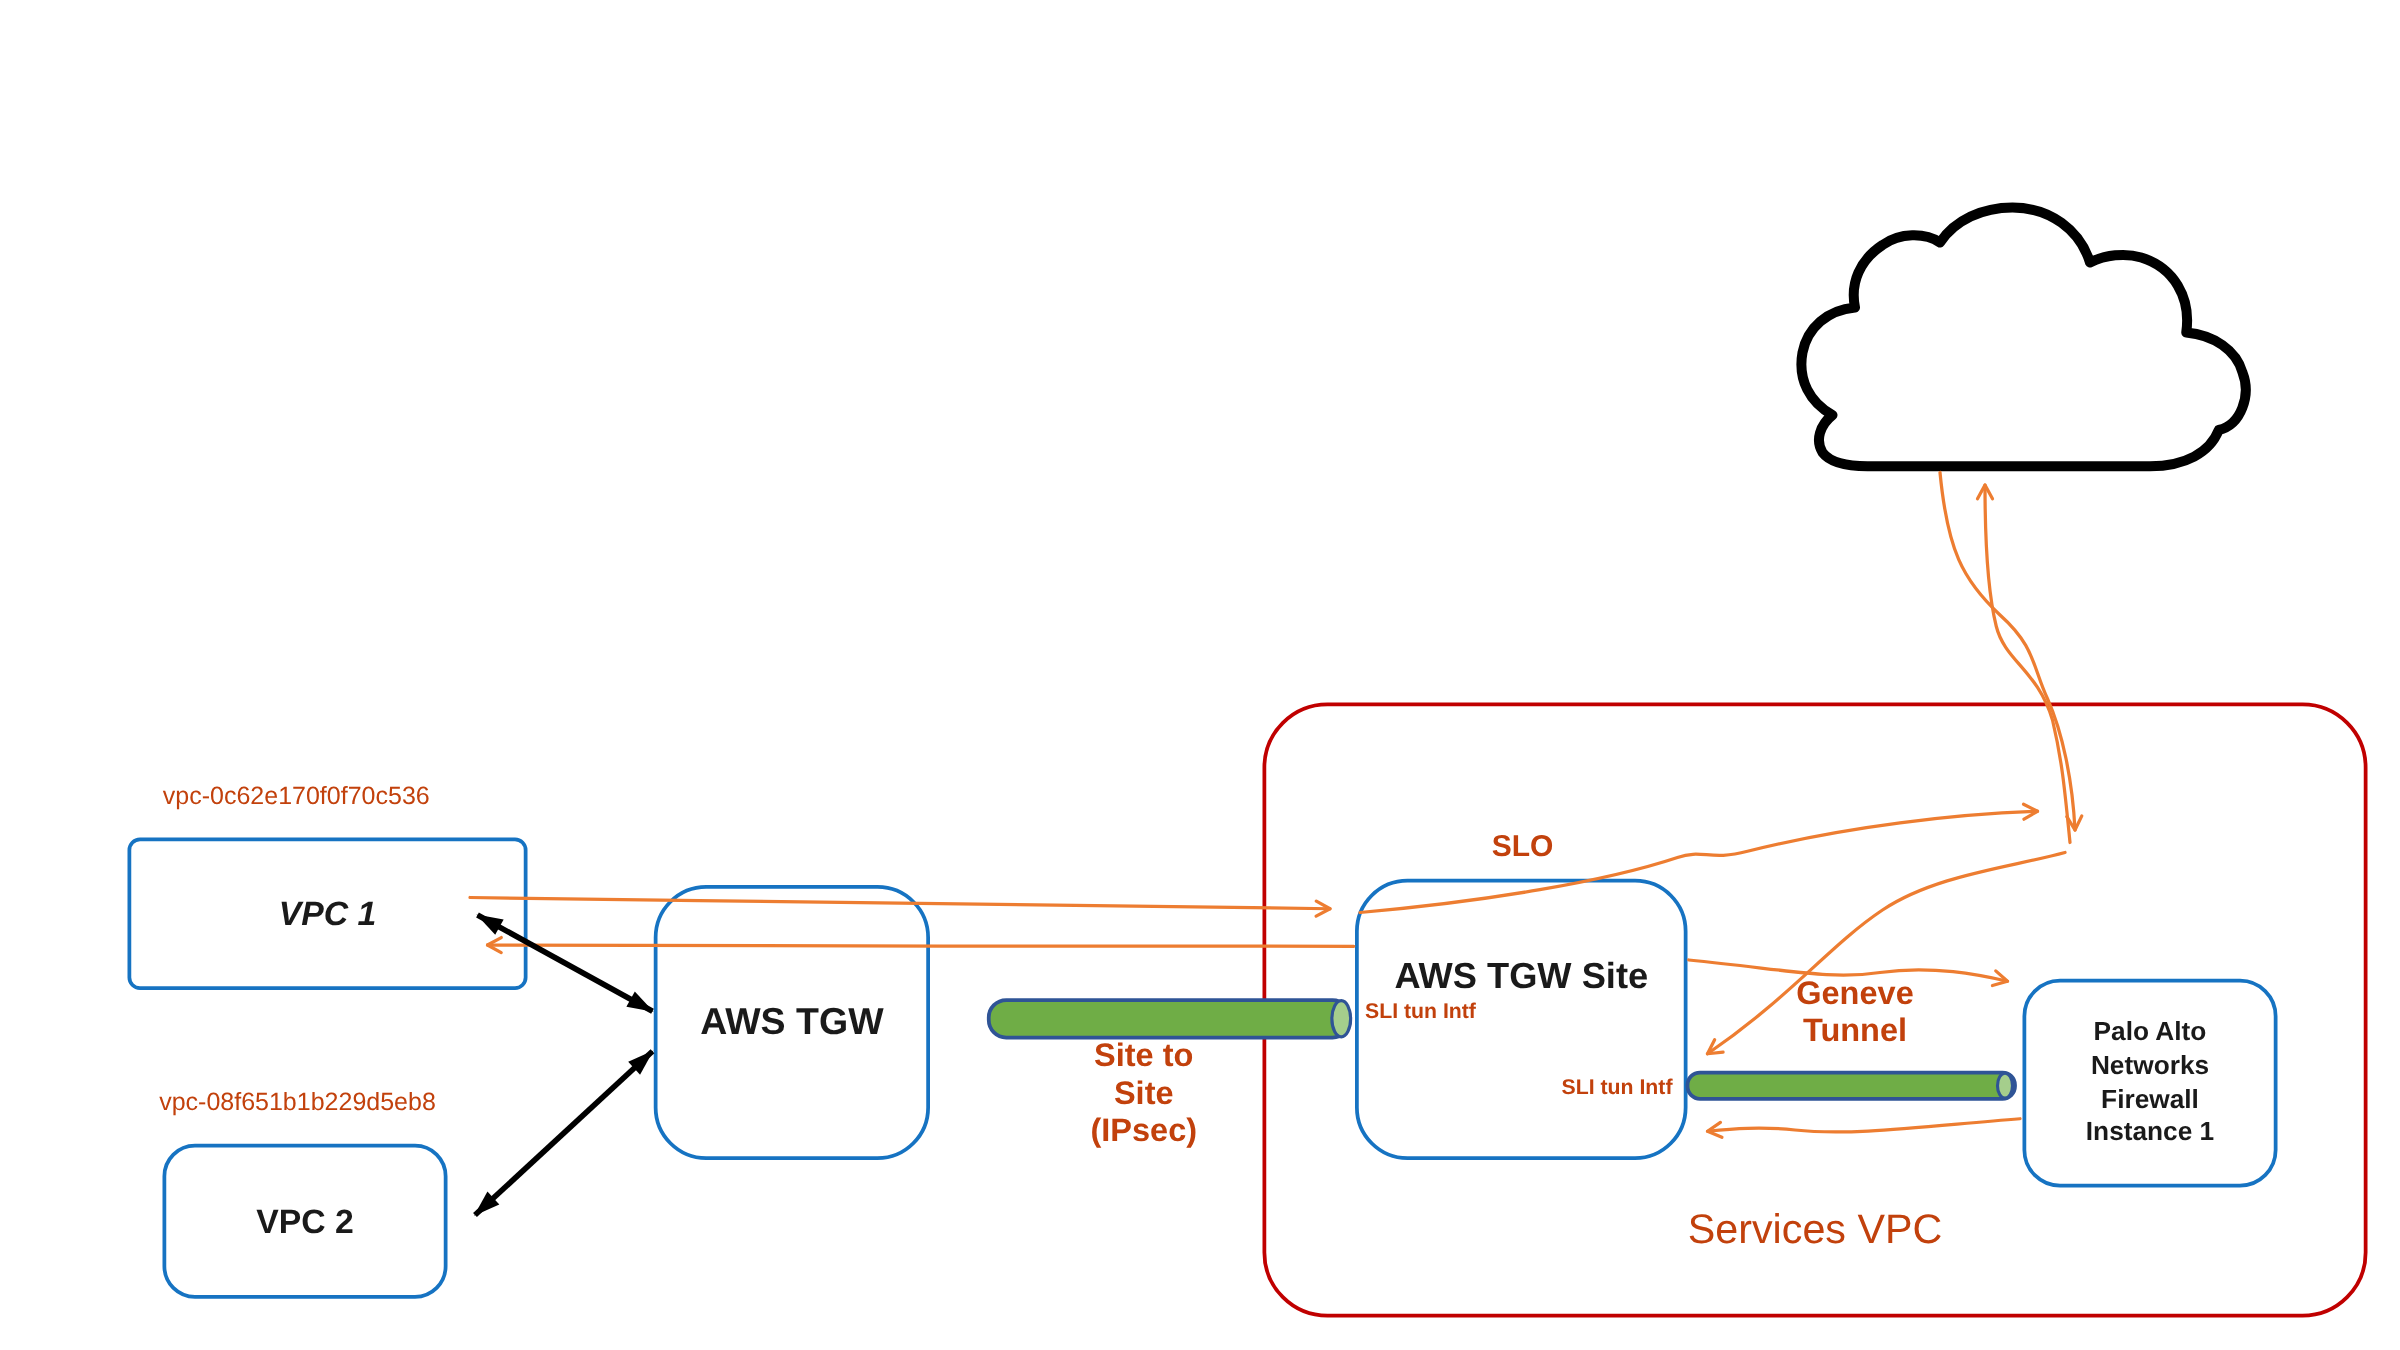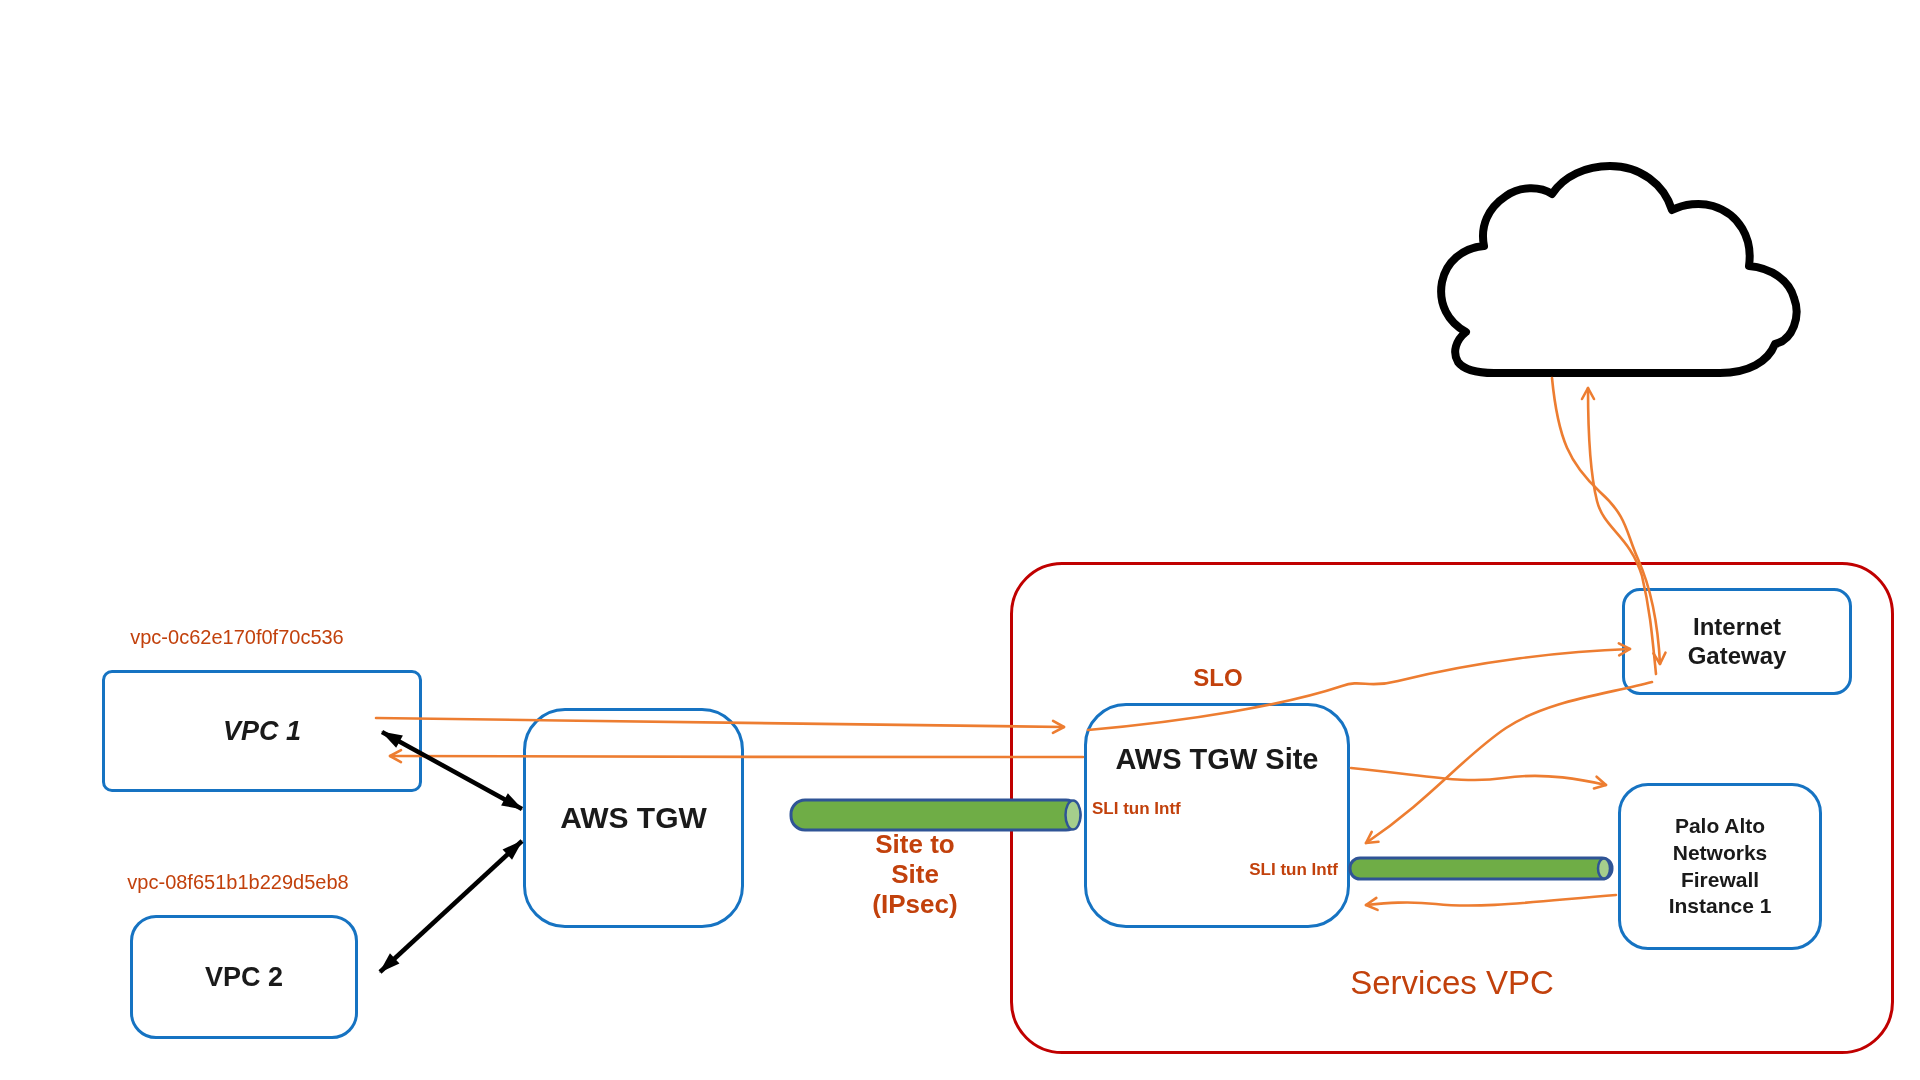--- a/index.html
+++ b/index.html
@@ -16,21 +16,21 @@
   .idlbl{font-size:20px;font-weight:normal;}
   svg#wires{position:absolute;left:0;top:0;pointer-events:none;}
   #services-vpc-boundary{
     position:absolute;left:1010px;top:562px;width:884px;height:492px;
     border:3.5px solid #C00000;border-radius:52px;box-sizing:border-box;background:transparent;
   }
   #vpc1{left:102px;top:670px;width:320px;height:122px;border-radius:10px;font-size:27px;font-style:italic;}
   #vpc2{left:102px;top:915px;width:228px;height:124px;border-radius:26px;font-size:27px;margin-left:28px;}
   #aws-tgw{left:523px;top:708px;width:221px;height:220px;border-radius:42px;font-size:30px;}
   #aws-tgw-site{left:1084px;top:703px;width:266px;height:225px;border-radius:42px;font-size:29px;
-    align-items:flex-start;padding-top:37px;}
+    align-items:flex-start;padding-top:59px;}
   #internet-gateway{left:1622px;top:588px;width:230px;height:107px;border-radius:18px;font-size:24px;line-height:1.2;}
   #internet-gateway .inner{width:150px;}
   #palo-alto{left:1618px;top:783px;width:204px;height:167px;border-radius:30px;font-size:21px;line-height:1.28;}
   #palo-alto .inner{width:130px;}
   #vpc1-id{left:102px;top:626px;width:270px;}
   #vpc2-id{left:102px;top:871px;width:272px;}
   #slo-label{left:1160px;top:664px;width:116px;font-size:24px;font-weight:bold;}
   #sli-top-label{left:1092px;top:799px;width:200px;text-align:left;font-size:17px;font-weight:bold;}
   #sli-bottom-label{left:1138px;top:860px;width:200px;text-align:right;font-size:17px;font-weight:bold;}
   #s2s-label{left:867px;top:829px;width:96px;font-size:26px;font-weight:bold;line-height:30px;}
@@ -51,33 +51,31 @@
   </div>
   <div class="node" id="vpc2">
     <span>VPC 2</span>
   </div>
   <div class="node" id="aws-tgw">
     <span>AWS TGW</span>
   </div>
   <div class="node" id="aws-tgw-site">
     <span>AWS TGW Site</span>
   </div>
-  <div class="node" id="internet-gateway">
-    <span class="inner">Internet Gateway</span>
-  </div>
   <div class="node" id="palo-alto">
     <span class="inner">Palo Alto Networks Firewall Instance 1</span>
   </div>
 
   <div class="lbl idlbl" id="vpc1-id">vpc-0c62e170f0f70c536</div>
   <div class="lbl idlbl" id="vpc2-id">vpc-08f651b1b229d5eb8</div>
   <div class="lbl" id="slo-label">SLO</div>
   <div class="lbl" id="sli-top-label">SLI tun Intf</div>
   <div class="lbl" id="sli-bottom-label">SLI tun Intf</div>
   <div class="lbl" id="s2s-label">Site to Site (IPsec)</div>
+  <div class="lbl" id="geneve-label">Geneve Tunnel</div>
   <div class="lbl" id="services-title">Services VPC</div>
   <div class="lbl" id="internet-label">Internet</div>
 
   <svg id="wires" width="1920" height="1080" viewBox="0 0 1920 1080">
     <defs>
       <marker id="oarrow" markerUnits="userSpaceOnUse" markerWidth="18" markerHeight="18" refX="13" refY="8" orient="auto-start-reverse">
         <path d="M2,2 L13,8 L2,14" fill="none" stroke="#ED7D31" stroke-width="2.6" stroke-linecap="round" stroke-linejoin="round"></path>
       </marker>
       <marker id="barrow" markerUnits="userSpaceOnUse" markerWidth="24" markerHeight="20" refX="21" refY="9" orient="auto-start-reverse">
         <path d="M1,2 L22,9 L1,16 Z" fill="#000000"></path>

